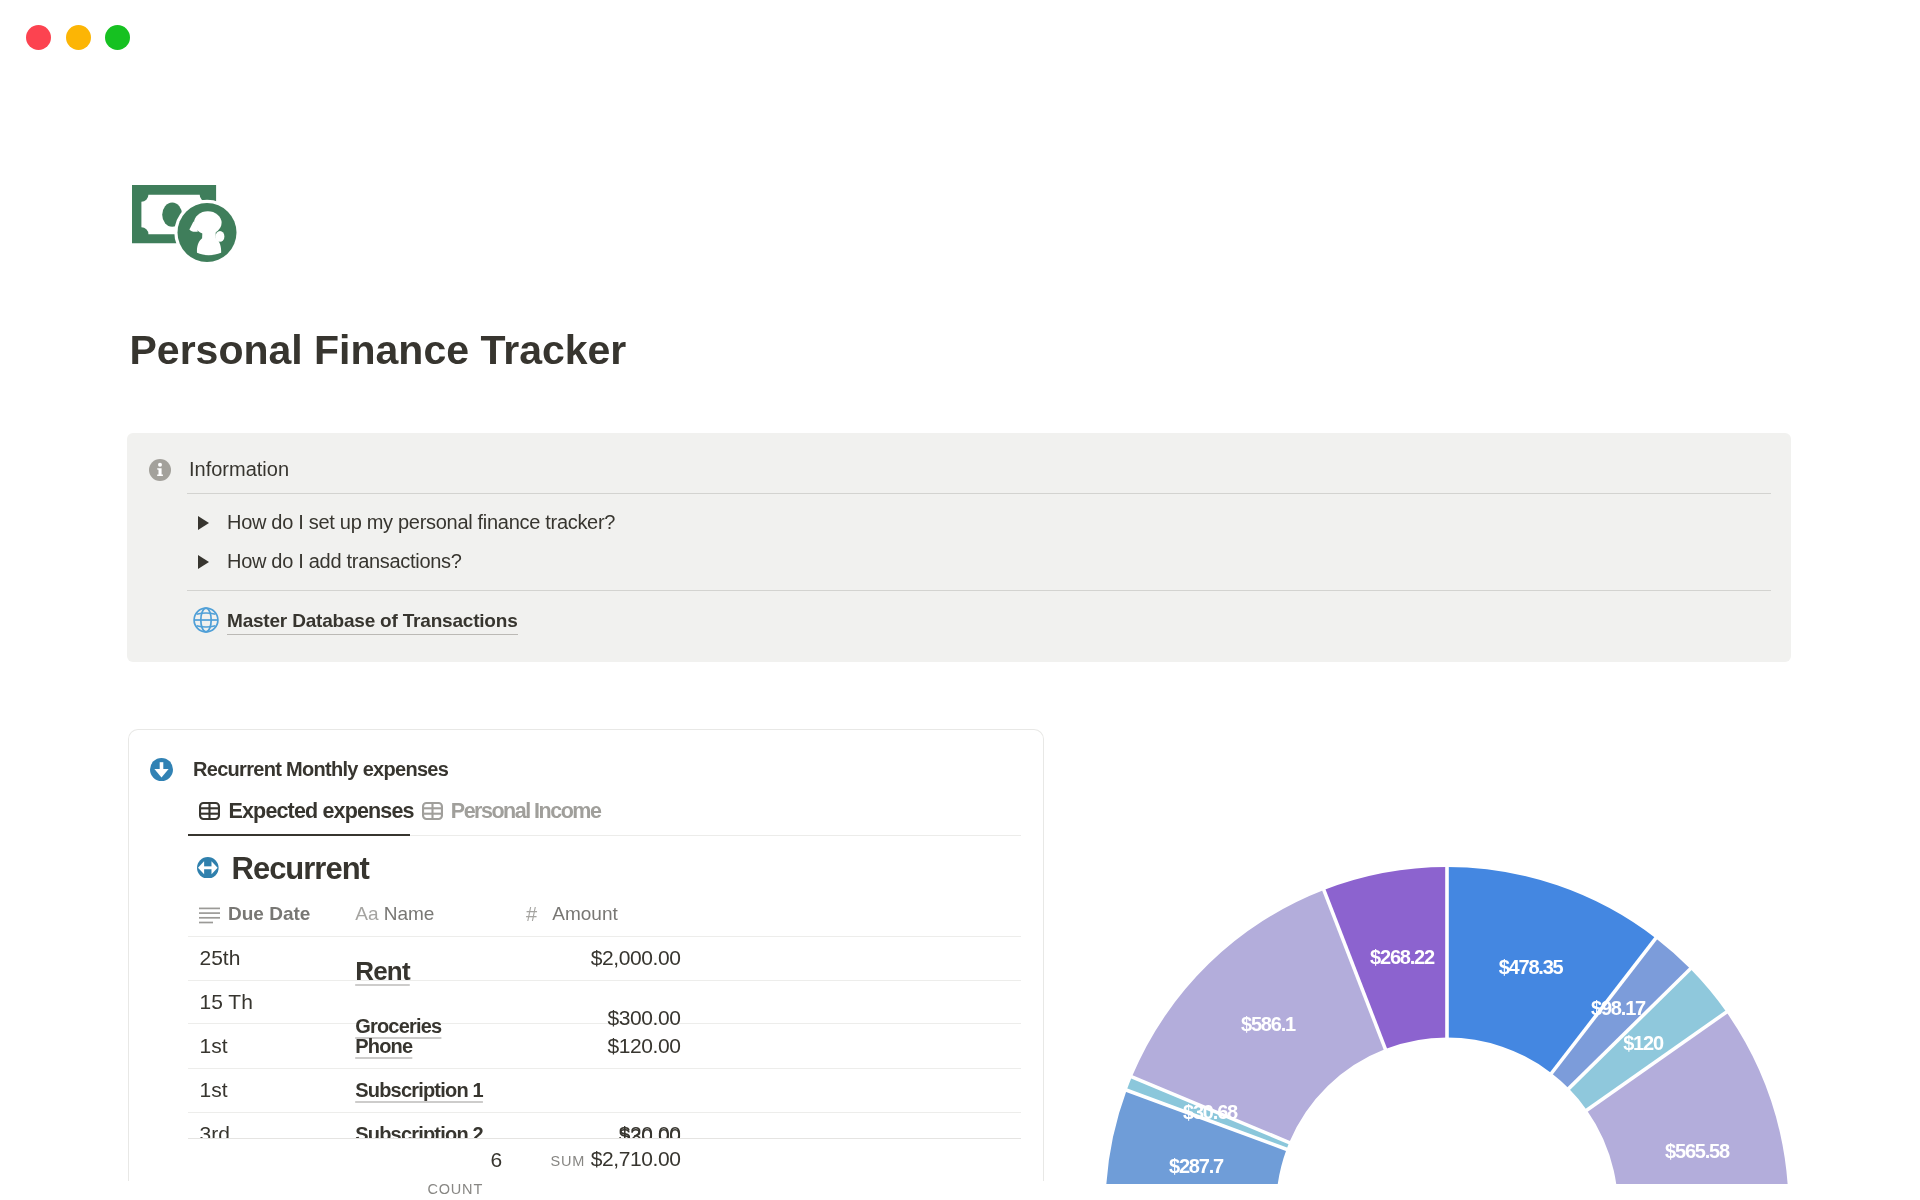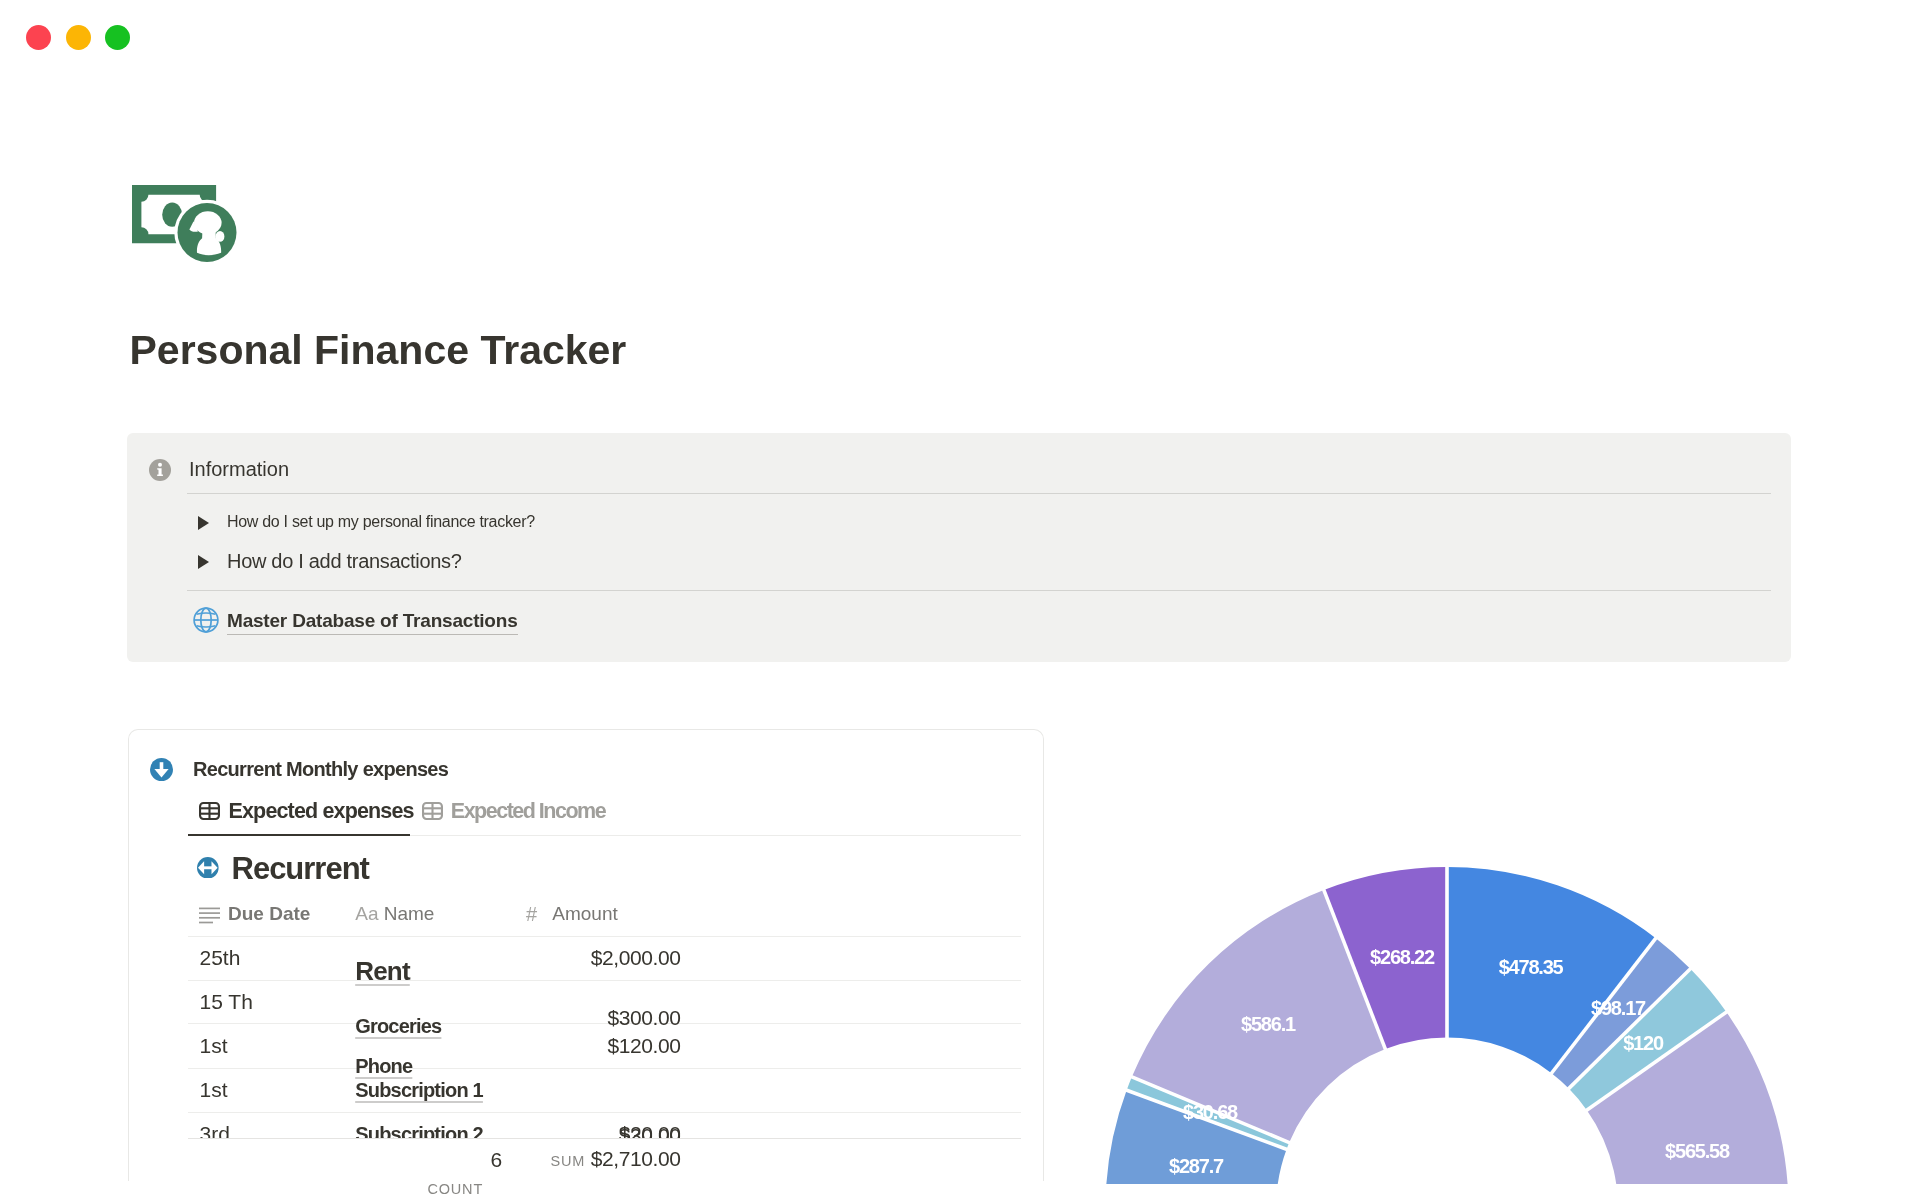--- a/index.html
+++ b/index.html
@@ -34,21 +34,21 @@
 <div class="abs" style="left:127px; top:433px; width:1664px; height:229px; background:#f1f1ef; border-radius:6px;"></div>
 <svg class="abs" style="left:149px; top:459px;" width="22" height="22" viewBox="0 0 22 22">
   <circle cx="11" cy="11" r="11" fill="#a3a19b"></circle>
   <circle cx="11" cy="5.7" r="2" fill="#fff"></circle>
   <path fill="#fff" d="M8.2,9.2 L12.6,9.2 L12.6,15.4 L13.9,15.6 L13.9,17 L8.2,17 L8.2,15.6 L9.5,15.4 L9.5,10.8 L8.2,10.6 Z"></path>
 </svg>
 <div class="abs" style="left:189px; top:458.6px; font-size:20px; line-height:20px;">Information</div>
 <div class="abs" style="left:187px; top:492.7px; width:1584px; height:1px; background:rgba(55,53,47,0.16);"></div>
 
 <div class="abs" style="left:198px; top:516.3px; width:0; height:0; border-left:11.5px solid #37352f; border-top:7px solid transparent; border-bottom:7px solid transparent;"></div>
-<div class="abs" style="left:227px; top:512.3px; font-size:16px; line-height:20px; letter-spacing:-0.3px;text-align:center;">How do I set up my personal finance tracker?</div>
+<div class="abs" style="left:227px; top:512.3px; font-size:20px; line-height:20px; letter-spacing:-0.3px;text-align:center;">How do I set up my personal finance tracker?</div>
 <div class="abs" style="left:198px; top:554.8px; width:0; height:0; border-left:11.5px solid #37352f; border-top:7px solid transparent; border-bottom:7px solid transparent;"></div>
 <div class="abs" style="left:227px; top:550.5px; font-size:20px; line-height:20px; letter-spacing:-0.3px;">How do I add transactions?</div>
 
 <div class="abs" style="left:187px; top:590.3px; width:1584px; height:1px; background:rgba(55,53,47,0.16);"></div>
 
 <svg class="abs" style="left:192.5px; top:607.4px;" width="26" height="26" viewBox="0 0 26 26">
   <g fill="none" stroke="#4f9fd7" stroke-width="1.7">
     <circle cx="13" cy="13" r="11.9"></circle>
     <ellipse cx="13" cy="13" rx="5.2" ry="11.9"></ellipse>
     <line x1="1.1" y1="13" x2="24.9" y2="13"></line>
@@ -77,21 +77,21 @@
 </svg>
 <div class="abs" style="left:228.5px; top:800.8px; font-size:21.5px; font-weight:bold; line-height:21.5px; letter-spacing:-0.85px;">Expected expenses</div>
 <svg class="abs" style="left:422.4px; top:801.6px;" width="21" height="18" viewBox="0 0 21 18">
   <g fill="none" stroke="#a09f9b" stroke-width="2.1">
     <rect x="1.05" y="1.05" width="18.9" height="15.9" rx="3.4"></rect>
     <line x1="10.5" y1="1" x2="10.5" y2="17"></line>
     <line x1="1" y1="6.3" x2="20" y2="6.3"></line>
     <line x1="1" y1="11.7" x2="20" y2="11.7"></line>
   </g>
 </svg>
-<div class="abs" style="left:450.8px; top:800.8px; font-size:21.5px; font-weight:bold; line-height:21.5px; letter-spacing:-1.5px; color:#a09f9b;">Expected Income</div>
+<div class="abs" style="left:450.8px; top:800.8px; font-size:21.5px; font-weight:bold; line-height:21.5px; letter-spacing:-1.5px; color:#a09f9b;">Personal Income</div>
 
 <div class="abs" style="left:188px; top:835px; width:833px; height:1px; background:#ececea;"></div>
 <div class="abs" style="left:188px; top:833.8px; width:221.5px; height:2.6px; background:#37352f;"></div>
 
 <svg class="abs" style="left:197.3px; top:856.8px;" width="21.6" height="21.6" viewBox="0 0 21.6 21.6">
   <circle cx="10.8" cy="10.8" r="10.8" fill="#2f80ad"></circle>
   <rect x="4.8" y="9.35" width="12" height="2.9" fill="#fff"></rect>
   <path fill="#fff" d="M7.1,4.3 L7.1,17.3 L1.0,10.8 Z"></path>
   <path fill="#fff" d="M14.5,4.3 L14.5,17.3 L20.6,10.8 Z"></path>
 </svg>
@@ -120,21 +120,21 @@
 <div class="abs" style="left:127.5px; top:935.5px; width:737px; height:202px; overflow:hidden;">
   <div class="abs" style="left:72px; top:11.8px; font-size:21px; line-height:21px;">25th</div>
   <div class="abs" style="left:227.7px; top:25px; font-size:26px; line-height:20px; font-weight:bold; letter-spacing:-0.8px; text-decoration:underline; text-decoration-color:rgba(55,53,47,0.25); text-underline-offset:4px;text-align:right;">Rent</div>
   <div class="abs" style="left:352px; top:11.8px; width:201px; text-align:right; font-size:21px; line-height:21px; letter-spacing:-0.4px;">$2,000.00</div>
 
   <div class="abs" style="left:72px; top:55.8px; font-size:21px; line-height:21px;">15 Th</div>
   <div class="abs" style="left:227.7px; top:56.7px; font-size:20px; line-height:20px; font-weight:bold; letter-spacing:-0.8px; text-decoration:underline; text-decoration-color:rgba(55,53,47,0.25); text-underline-offset:4px;margin-top:24px;">Groceries</div>
   <div class="abs" style="left:352px; top:55.8px; width:201px; text-align:right; font-size:21px; line-height:21px; letter-spacing:-0.4px;margin-top:16px;">$300.00</div>
 
   <div class="abs" style="left:72px; top:99.8px; font-size:21px; line-height:21px;">1st</div>
-  <div class="abs" style="left:227.7px; top:100.7px; font-size:20px; line-height:20px; font-weight:bold; letter-spacing:-0.8px; text-decoration:underline; text-decoration-color:rgba(55,53,47,0.25); text-underline-offset:4px;margin-top:20px;">Phone</div>
+  <div class="abs" style="left:227.7px; top:100.7px; font-size:20px; line-height:20px; font-weight:bold; letter-spacing:-0.8px; text-decoration:underline; text-decoration-color:rgba(55,53,47,0.25); text-underline-offset:4px;">Phone</div>
   <div class="abs" style="left:352px; top:99.8px; width:201px; text-align:right; font-size:21px; line-height:21px; letter-spacing:-0.4px;">$120.00</div>
 
   <div class="abs" style="left:72px; top:143.8px; font-size:21px; line-height:21px;">1st</div>
   <div class="abs" style="left:227.7px; top:144.7px; font-size:20px; line-height:20px; font-weight:bold; letter-spacing:-0.8px; text-decoration:underline; text-decoration-color:rgba(55,53,47,0.25); text-underline-offset:4px;">Subscription 1</div>
   <div class="abs" style="left:352px; top:143.8px; width:201px; text-align:right; font-size:21px; line-height:21px; letter-spacing:-0.4px;margin-top:46px;">$30.00</div>
 
   <div class="abs" style="left:72px; top:187.8px; font-size:21px; line-height:21px;">3rd</div>
   <div class="abs" style="left:227.7px; top:188.7px; font-size:20px; line-height:20px; font-weight:bold; letter-spacing:-0.8px; text-decoration:underline; text-decoration-color:rgba(55,53,47,0.25); text-underline-offset:4px;">Subscription 2</div>
   <div class="abs" style="left:352px; top:187.8px; width:201px; text-align:right; font-size:21px; line-height:21px; letter-spacing:-0.4px;">$20.00</div>
 </div>

